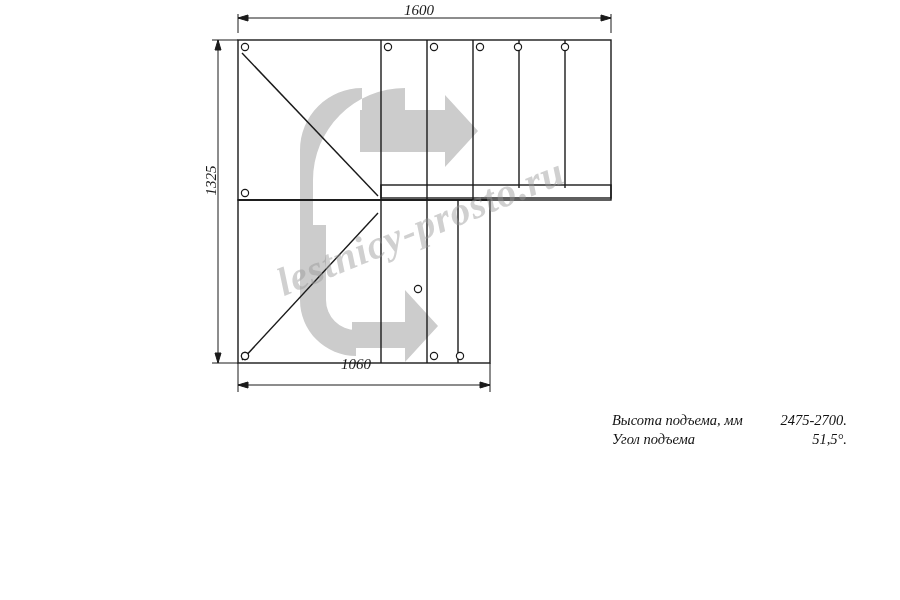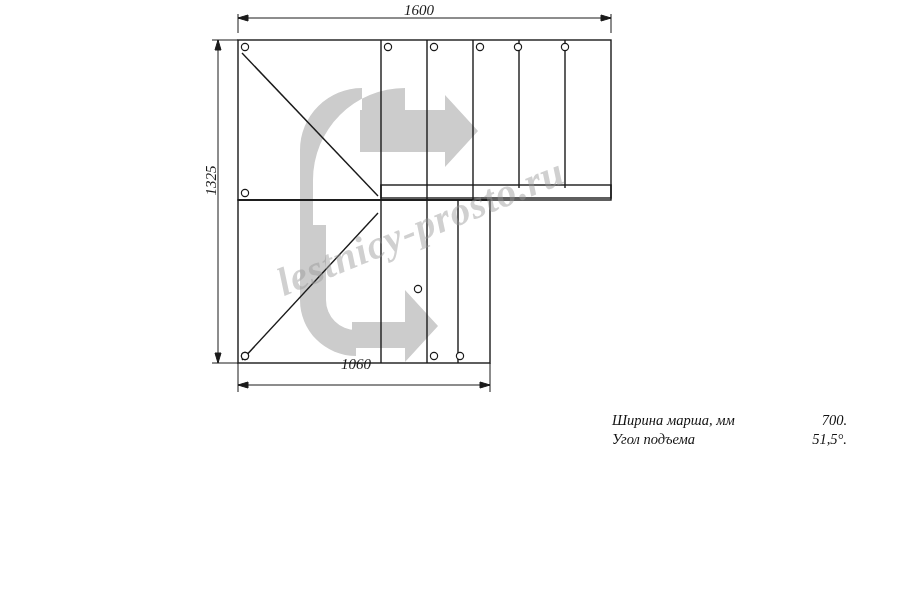--- a/index.html
+++ b/index.html
@@ -182,22 +182,22 @@
   <div class="dim-label" id="dim-left-label">1325</div>
 
   <div id="watermark">
     <div id="watermark-text">lestnicy-prosto.ru</div>
   </div>
 
   <div id="spec-table">
     <table>
       <tbody id="spec-body">
         <tr>
-          <td class="spec-name">Ширина марша, мм</td>
-          <td class="spec-value">700.</td>
+          <td class="spec-name">Высота подъема, мм</td>
+          <td class="spec-value">2475-2700.</td>
         </tr>
         <tr>
           <td class="spec-name">Угол подъема</td>
           <td class="spec-value">51,5°.</td>
         </tr>
       </tbody>
     </table>
   </div>
 
 </div>

